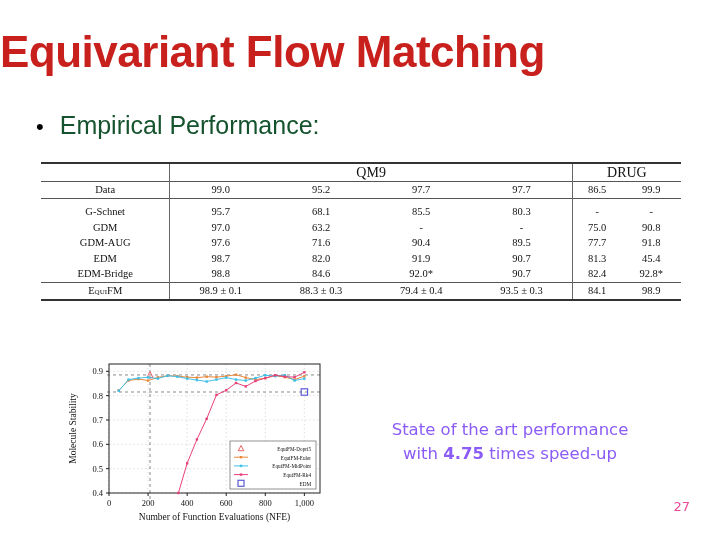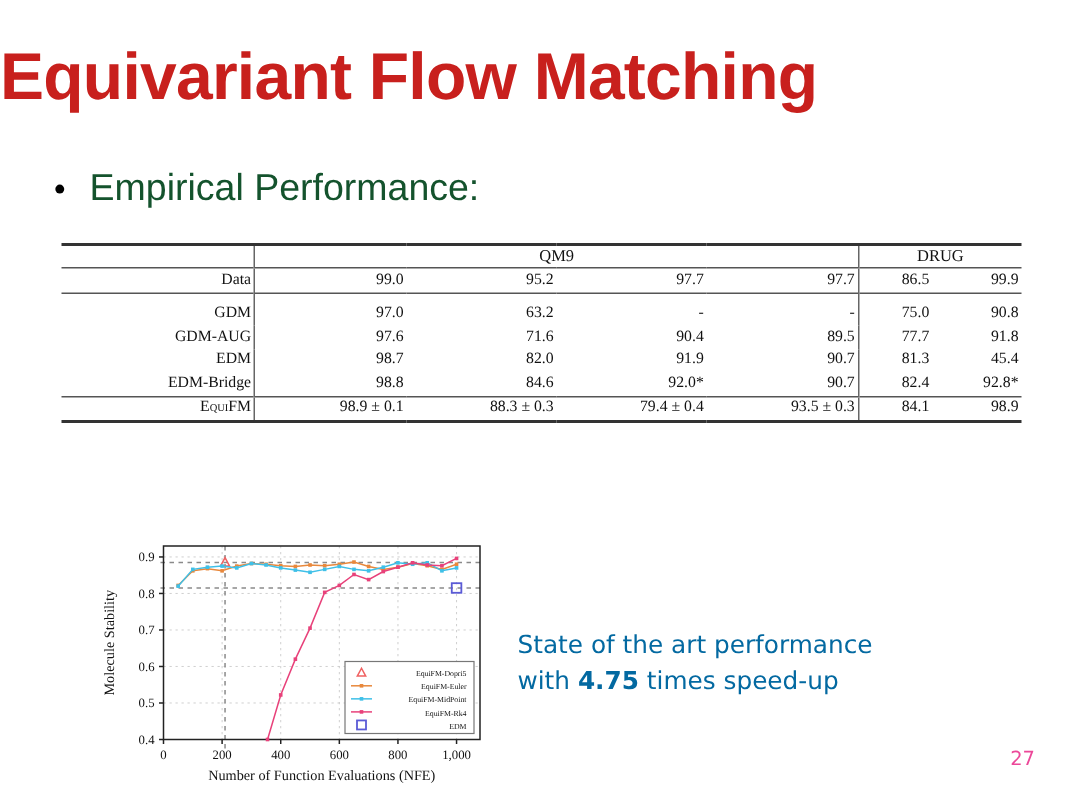--- a/index.html
+++ b/index.html
@@ -73,48 +73,49 @@
     font-weight: normal;
     text-align: center;
     vertical-align: middle;
     white-space: nowrap;
   }
   .rule-top    { border-top: 2.2px solid #333; }
   .rule-thin   { border-top: 1px solid #555; }
   .rule-bottom { border-bottom: 2.2px solid #333; }
   .vsep        { border-left: 1px solid #666; }
   .col-label   { text-align: left; padding-left: 7px; }
-  .grp-head    { font-weight: bold; font-size: 11px; padding-bottom: 0px; }
+  .grp-head    { font-weight: bold; font-size: 14px; padding-bottom: 0px; }
   .hdr-cell    { font-size: 10.5px; padding-top: 0px; padding-bottom: 3px; }
   .spacer-row td { height: 3px; padding: 0; }
   .bold        { font-weight: bold; }
   .smallcaps   { font-variant: small-caps; }
   .dash        { color: #222; }
-  tr.body-row td { height: 12.5px; text-align: right; }
+  tr.body-row td { height: 12.5px; }
 
   
   #chart-panel {
     position: absolute;
     left: 62px;
     top: 356px;
     width: 268px;
     height: 180px;
   }
   #chart-svg { display: block; }
 
   
   #caption {
     position: absolute;
     left: 345px;
     top: 418px;
     width: 330px;
     font-family: "DejaVu Sans", sans-serif;
     font-size: 16.5px;
     line-height: 24px;
-    color: #0369a1;
+    color: #8b5cf6;
+    text-align: center;
   }
   #caption b { font-weight: bold; }
 
   
   #page-number {
     position: absolute;
     right: 30px;
     bottom: 26px;
     font-family: "DejaVu Sans", sans-serif;
     font-size: 13px;
@@ -154,20 +155,29 @@
       <tr class="rule-thin spacer-row">
         <td></td>
         <td class="vsep"></td>
         <td></td>
           <td></td>
           <td></td>
         <td class="vsep"></td>
         <td></td>
       </tr>
 
+      <tr class="body-row">
+        <td class="col-label">G-Schnet</td>
+        <td class="vsep">95.7</td>
+        <td>68.1</td>
+        <td>85.5</td>
+        <td>80.3</td>
+        <td class="vsep dash">-</td>
+        <td class="dash">-</td>
+      </tr>
       <tr class="body-row">
         <td class="col-label">GDM</td>
         <td class="vsep">97.0</td>
         <td>63.2</td>
         <td class="dash">-</td>
         <td class="dash">-</td>
         <td class="vsep">75.0</td>
         <td>90.8</td>
       </tr>
       <tr class="body-row">

